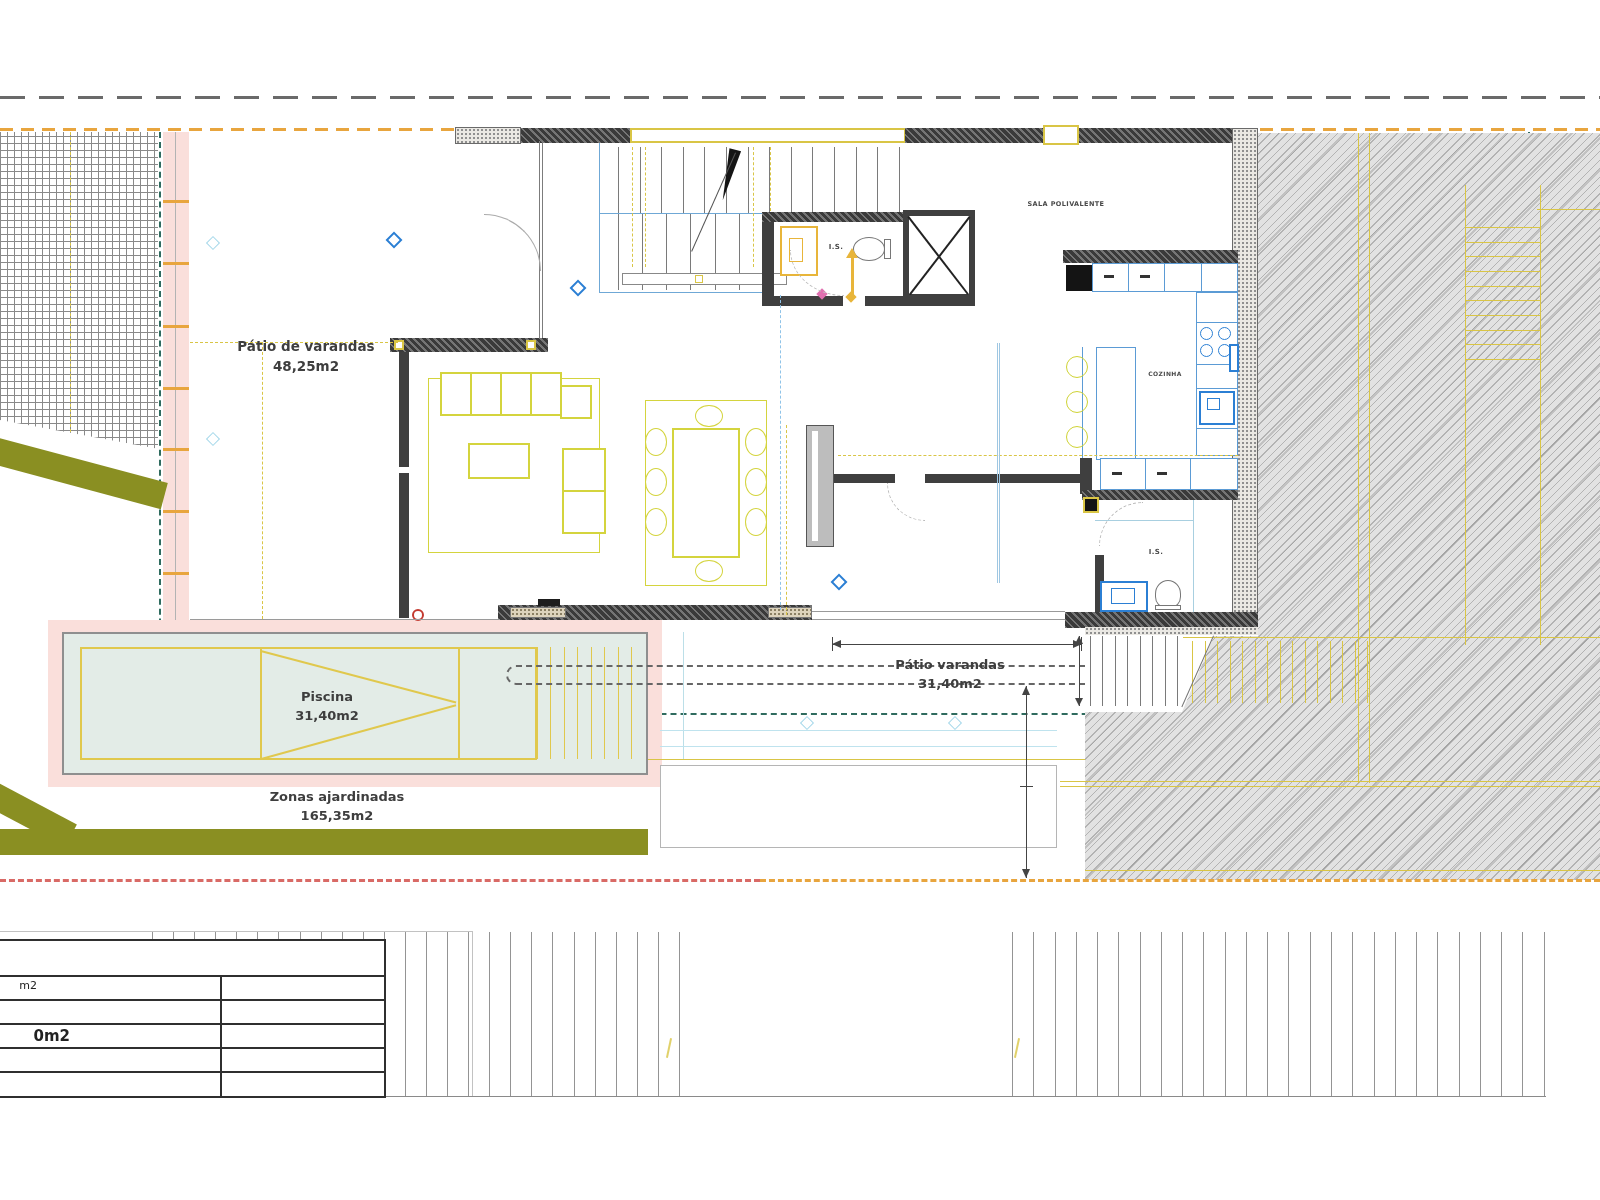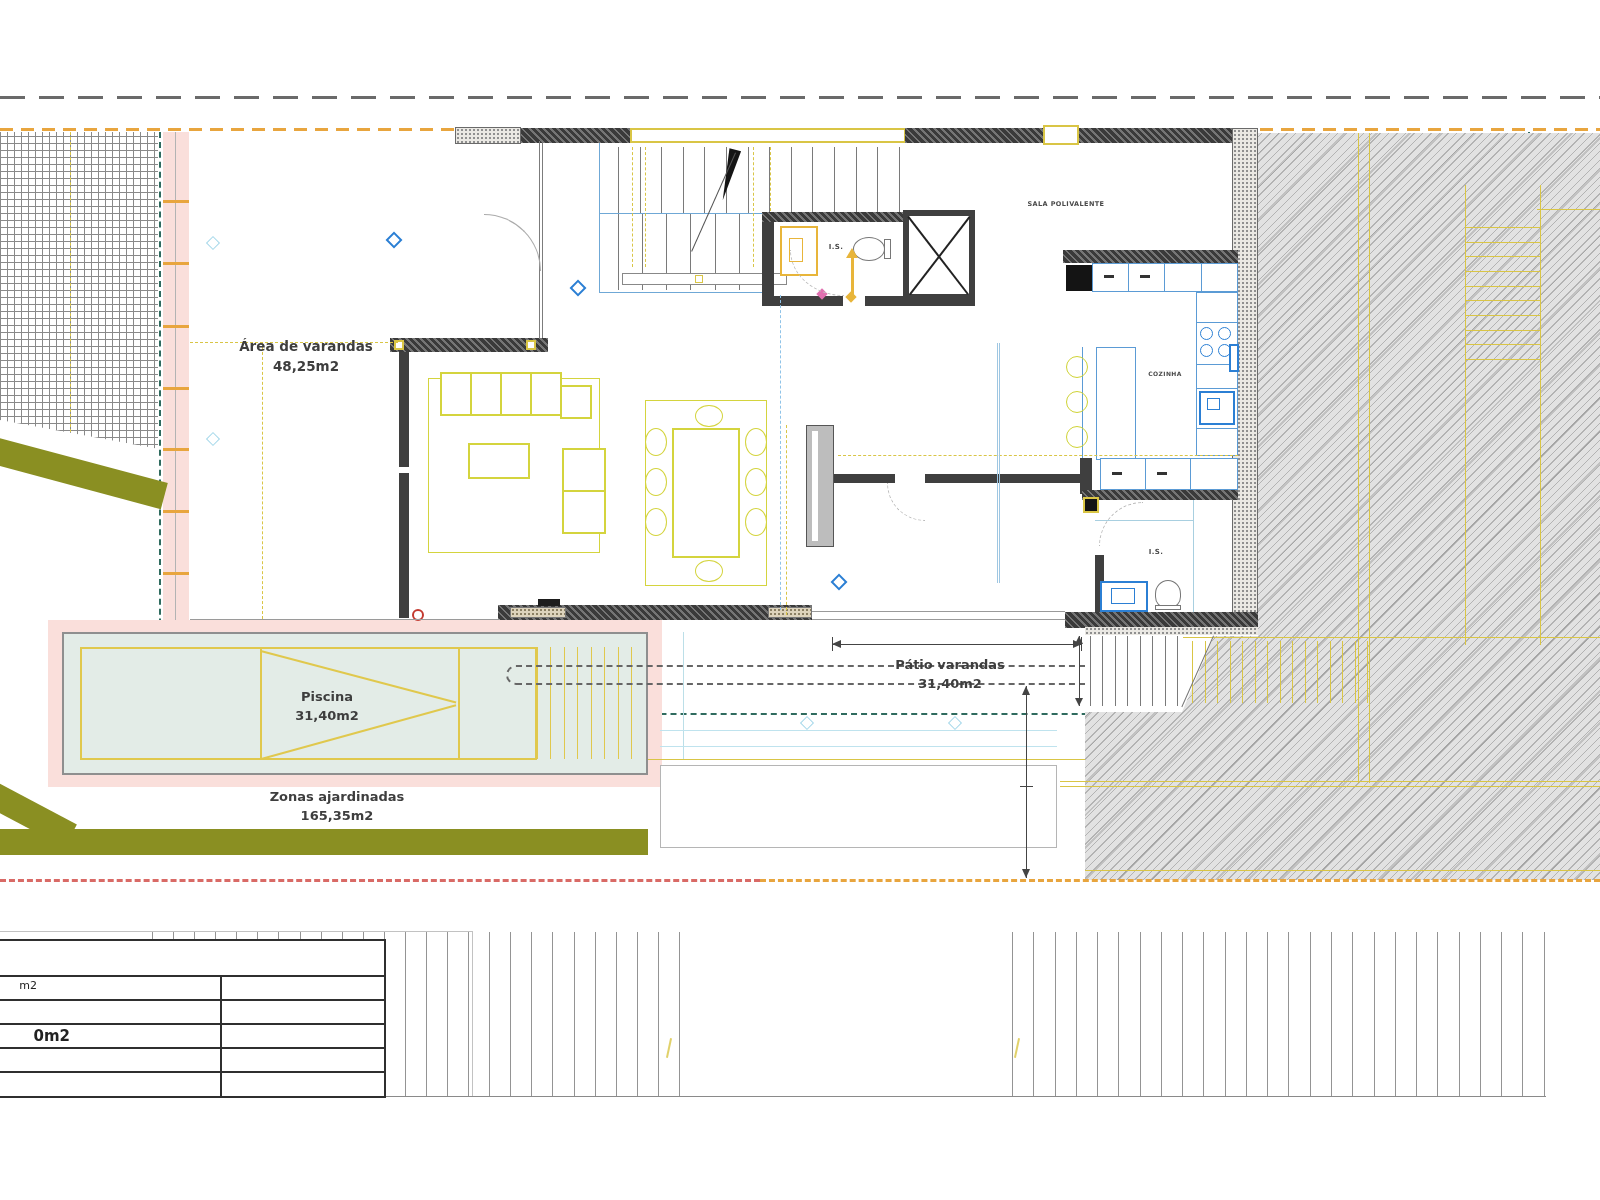--- a/index.html
+++ b/index.html
@@ -399,21 +399,21 @@
     </div>
     <div style="position:absolute;left:0;top:108px;width:100%;height:24px;border-bottom:2px solid #2f2f2f;box-sizing:border-box">
       <span style="position:absolute;right:350px;top:2px;font-size:15px;font-weight:bold;color:#222"></span>
     </div>
     <div style="position:absolute;left:0;top:132px;width:100%;height:23px;box-sizing:border-box">
       <span style="position:absolute;right:350px;top:2px;font-size:15px;font-weight:bold;color:#222"></span>
     </div>
   </div>
 
   <div class="a lbl" style="left:206px;top:337px;width:200px">
-    <span>Área de varandas</span>
+    <span>Pátio de varandas</span>
     <span>48,25m2</span>
   </div>
   <div class="a lbl" style="left:227px;top:688px;width:200px;font-size:13px">
     <span>Piscina</span>
     <span>31,40m2</span>
   </div>
   <div class="a lbl" style="left:237px;top:788px;width:200px;font-size:13px">
     <span>Zonas ajardinadas</span>
     <span>165,35m2</span>
   </div>

